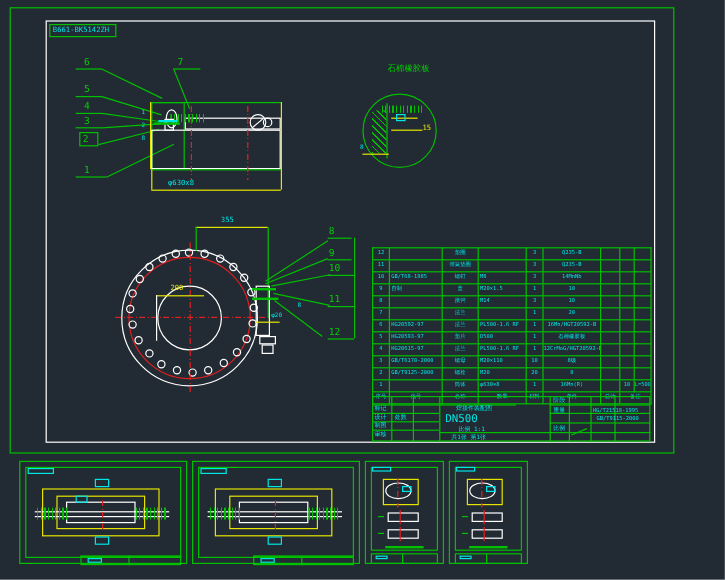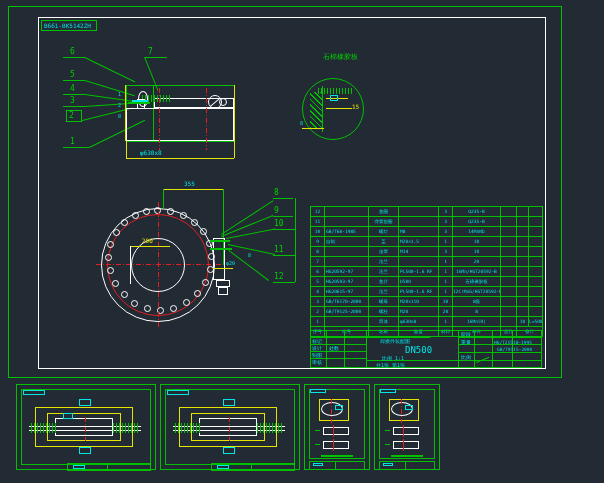--- a/index.html
+++ b/index.html
@@ -380,21 +380,21 @@
   <div class="ln h" style="left:310px;top:337px;width:120px;"></div>
   <div class="ln h" style="left:310px;top:344px;width:56px;"></div>
   <div class="ln h" style="left:310px;top:351px;width:56px;"></div>
   <div class="ln h" style="left:310px;top:358px;width:56px;"></div>
   <div class="ln h" style="left:366px;top:360px;width:176px;"></div>
   <div class="ln h" style="left:458px;top:337px;width:84px;"></div>
   <div class="ln h" style="left:458px;top:344px;width:84px;"></div>
   <div class="ln h" style="left:458px;top:352px;width:84px;"></div>
 
   <div class="txt" style="left:380px;top:338px;font-size:5px;">焊接件装配图</div>
-  <div class="txt big" style="left:405px;top:345px;">DN500</div>
+  <div class="txt big" style="left:371px;top:345px;">DN500</div>
   <div class="txt" style="left:382px;top:355px;">比例 1:1</div>
   <div class="txt" style="left:376px;top:362px;">共1张 第1张</div>
   <div class="txt" style="left:494px;top:340px;font-size:4.5px;">HG/T21518-1995</div>
   <div class="txt" style="left:497px;top:347px;font-size:4.5px;">GB/T9115-2000</div>
   <div class="slashg" style="left:476px;top:362px;width:14px;transform:rotate(-22deg);"></div>
 
   <div class="txt" style="left:312px;top:338px;">标记</div>
   <div class="txt" style="left:312px;top:345px;">设计</div>
   <div class="txt" style="left:312px;top:352px;">制图</div>
   <div class="txt" style="left:312px;top:359px;">审核</div>

